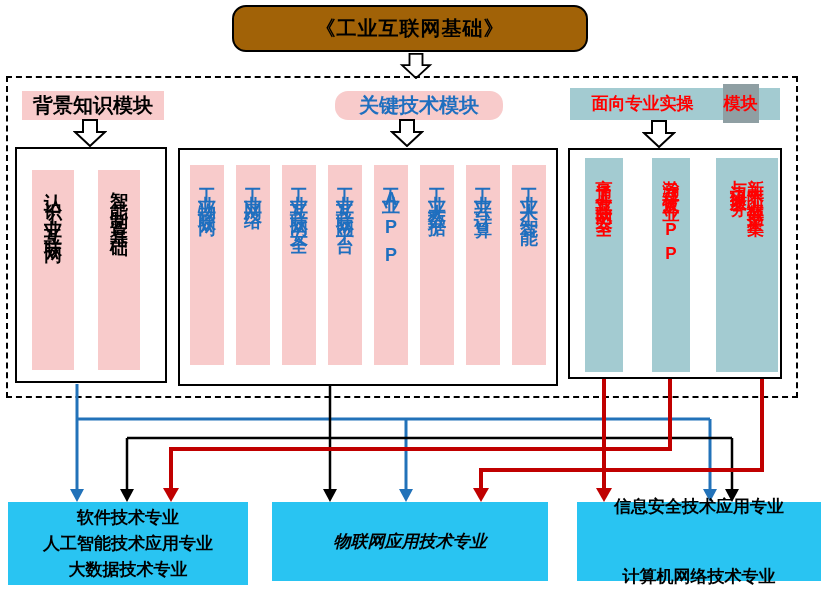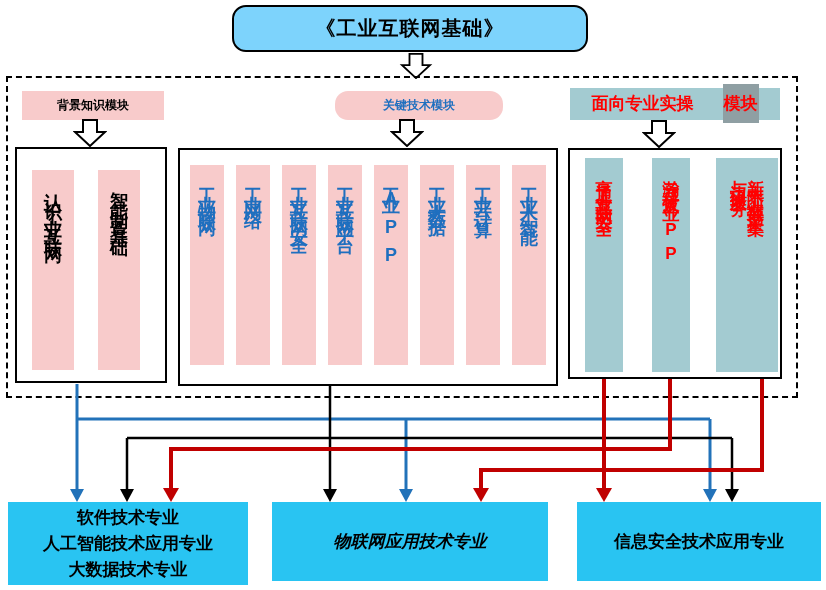--- a/index.html
+++ b/index.html
@@ -3,35 +3,35 @@
 <meta charset="utf-8">
 <style>
   html,body{margin:0;padding:0;background:#fff;}
   .canvas{
     position:relative;width:826px;height:590px;background:#fff;overflow:hidden;
     font-family:"Liberation Sans","DejaVu Sans",sans-serif;font-weight:bold;color:#000;
   }
   
   .title-box{
     position:absolute;left:232px;top:5px;width:356px;height:47px;box-sizing:border-box;
-    background:#7dd3fc;border:2.5px solid #000;border-radius:14px;
+    background:#a16207;border:2.5px solid #000;border-radius:14px;
     display:flex;align-items:center;justify-content:center;
     font-size:20px;letter-spacing:1px;
   }
   
   .harrow{position:absolute;}
   
   .dashed{
     position:absolute;left:6px;top:76px;width:792px;height:322px;box-sizing:border-box;
     border:2.5px dashed #000;
   }
   
   .mlabel{
     position:absolute;height:29px;line-height:29px;text-align:center;
-    font-size:12px;background:#F8CBCB;
+    font-size:20px;background:#F8CBCB;
   }
   .mlabel.l1{left:22px;top:91px;width:142px;color:#000;}
   .mlabel.l2{left:335px;top:91px;width:168px;color:#1F6FBF;border-radius:13px;}
   .mlabel.l3{left:570px;top:88px;width:210px;height:32px;line-height:32px;color:#FF0000;background:#A3CBD1;font-size:17px;}
   .mlabel.l3 .hl{background:#8F9FA3;padding:10px 1px;margin-left:29px;}
   
   .mbox{position:absolute;box-sizing:border-box;border:2.5px solid #000;background:#fff;}
   .mbox.b1{left:15px;top:147px;width:152px;height:236px;}
   .mbox.b2{left:178px;top:148px;width:380px;height:238px;}
   .mbox.b3{left:568px;top:148px;width:214px;height:231px;}
@@ -182,15 +182,16 @@
   <div class="major m1">
     <div>软件技术专业</div>
     <div>人工智能技术应用专业</div>
     <div>大数据技术专业</div>
   </div>
   <div class="major m2">
     <div>物联网应用技术专业</div>
   </div>
   <div class="major m3">
     <div>信息安全技术应用专业</div>
+    <div>计算机网络技术专业</div>
   </div>
 
 </div>
 
 </body></html>

